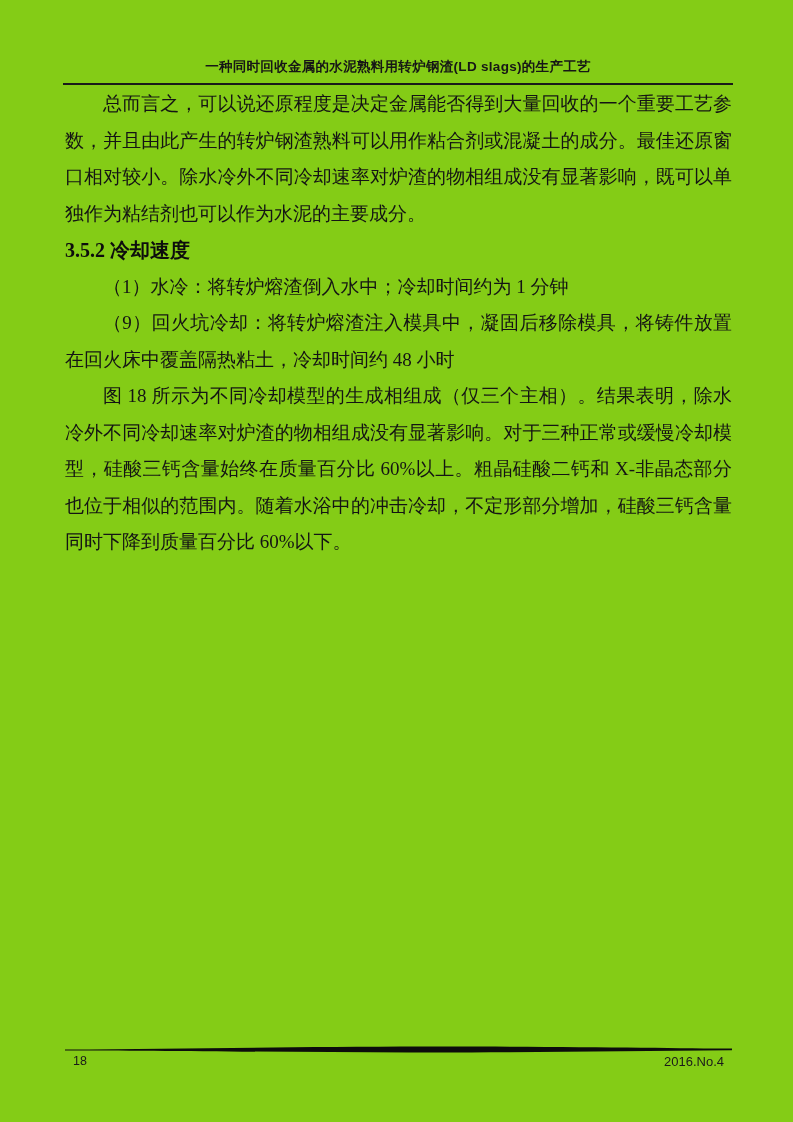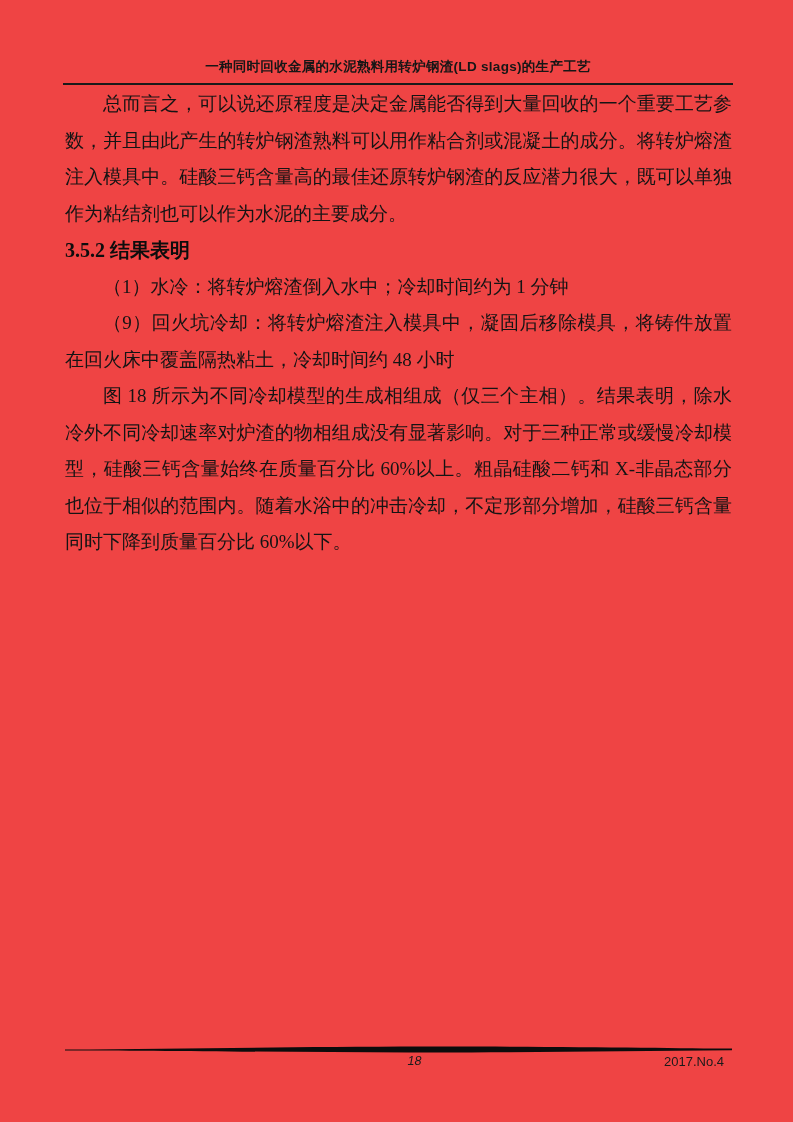--- a/index.html
+++ b/index.html
@@ -1,21 +1,21 @@
 <!DOCTYPE html>
 <html lang="zh"><head>
 <meta charset="utf-8">
 <style>
   html, body { margin: 0; padding: 0; background: #e8e8e8; }
   .page {
     position: relative;
     width: 793px;
     height: 1122px;
     margin: 0 auto;
-    background: #ef4444;
+    background: #84cc16;
     overflow: hidden;
     font-family: "Liberation Serif", "DejaVu Serif", serif;
     color: #111111;
   }
   
   .page-header {
     position: absolute;
     top: 58px;
     left: 63px;
     width: 670px;
@@ -62,45 +62,43 @@
     top: 1054px;
     left: 65px;
     width: 667px;
     height: 18px;
     font-family: "Liberation Sans", "DejaVu Sans", sans-serif;
     font-size: 12.5px;
     color: #1a1a1a;
   }
   .footer-page-number {
     position: absolute;
-    left: 16px;
+    left: 8px;
     width: 100%;
-    text-align: center;
-    font-style: italic;
   }
   .footer-issue {
     position: absolute;
     right: 8px;
     top: 0;
     font-size: 13px;
   }
 </style>
 </head>
 <body>
 
 <div class="page">
 
   <div class="page-header">
     <span>一种同时回收金属的水泥熟料用转炉钢渣(LD slags)的生产工艺</span>
   </div>
 
   <div class="content">
-    <p>总而言之，可以说还原程度是决定金属能否得到大量回收的一个重要工艺参数，并且由此产生的转炉钢渣熟料可以用作粘合剂或混凝土的成分。将转炉熔渣注入模具中。硅酸三钙含量高的最佳还原转炉钢渣的反应潜力很大，既可以单独作为粘结剂也可以作为水泥的主要成分。</p>
+    <p>总而言之，可以说还原程度是决定金属能否得到大量回收的一个重要工艺参数，并且由此产生的转炉钢渣熟料可以用作粘合剂或混凝土的成分。最佳还原窗口相对较小。除水冷外不同冷却速率对炉渣的物相组成没有显著影响，既可以单独作为粘结剂也可以作为水泥的主要成分。</p>
 
-    <h3>3.5.2 结果表明</h3>
+    <h3>3.5.2 冷却速度</h3>
 
 
 
     <p>（1）水冷：将转炉熔渣倒入水中；冷却时间约为 1 分钟</p>
 
 
     <p>（9）回火坑冷却：将转炉熔渣注入模具中，凝固后移除模具，将铸件放置在回火床中覆盖隔热粘土，冷却时间约 48 小时</p>
 
 
     <p>图 18 所示为不同冷却模型的生成相组成（仅三个主相）。结果表明，除水冷外不同冷却速率对炉渣的物相组成没有显著影响。对于三种正常或缓慢冷却模型，硅酸三钙含量始终在质量百分比 60%以上。粗晶硅酸二钙和 X-非晶态部分也位于相似的范围内。随着水浴中的冲击冷却，不定形部分增加，硅酸三钙含量同时下降到质量百分比 60%以下。</p>
@@ -110,16 +108,16 @@
     <path d="M 0,3.6
              C 120,3.2 220,0.8 360,0.6
              C 500,0.4 610,2.2 667,2.6
              L 667,4.2
              C 560,4.8 470,6.6 345,6.4
              C 220,6.2 90,4.6 0,4.4 Z" fill="#0c0c0c"></path>
   </svg>
 
   <div class="footer-text-row">
     <span class="footer-page-number">18</span>
-    <span class="footer-issue">2017.No.4</span>
+    <span class="footer-issue">2016.No.4</span>
   </div>
 
 </div>
 
 </body></html>

